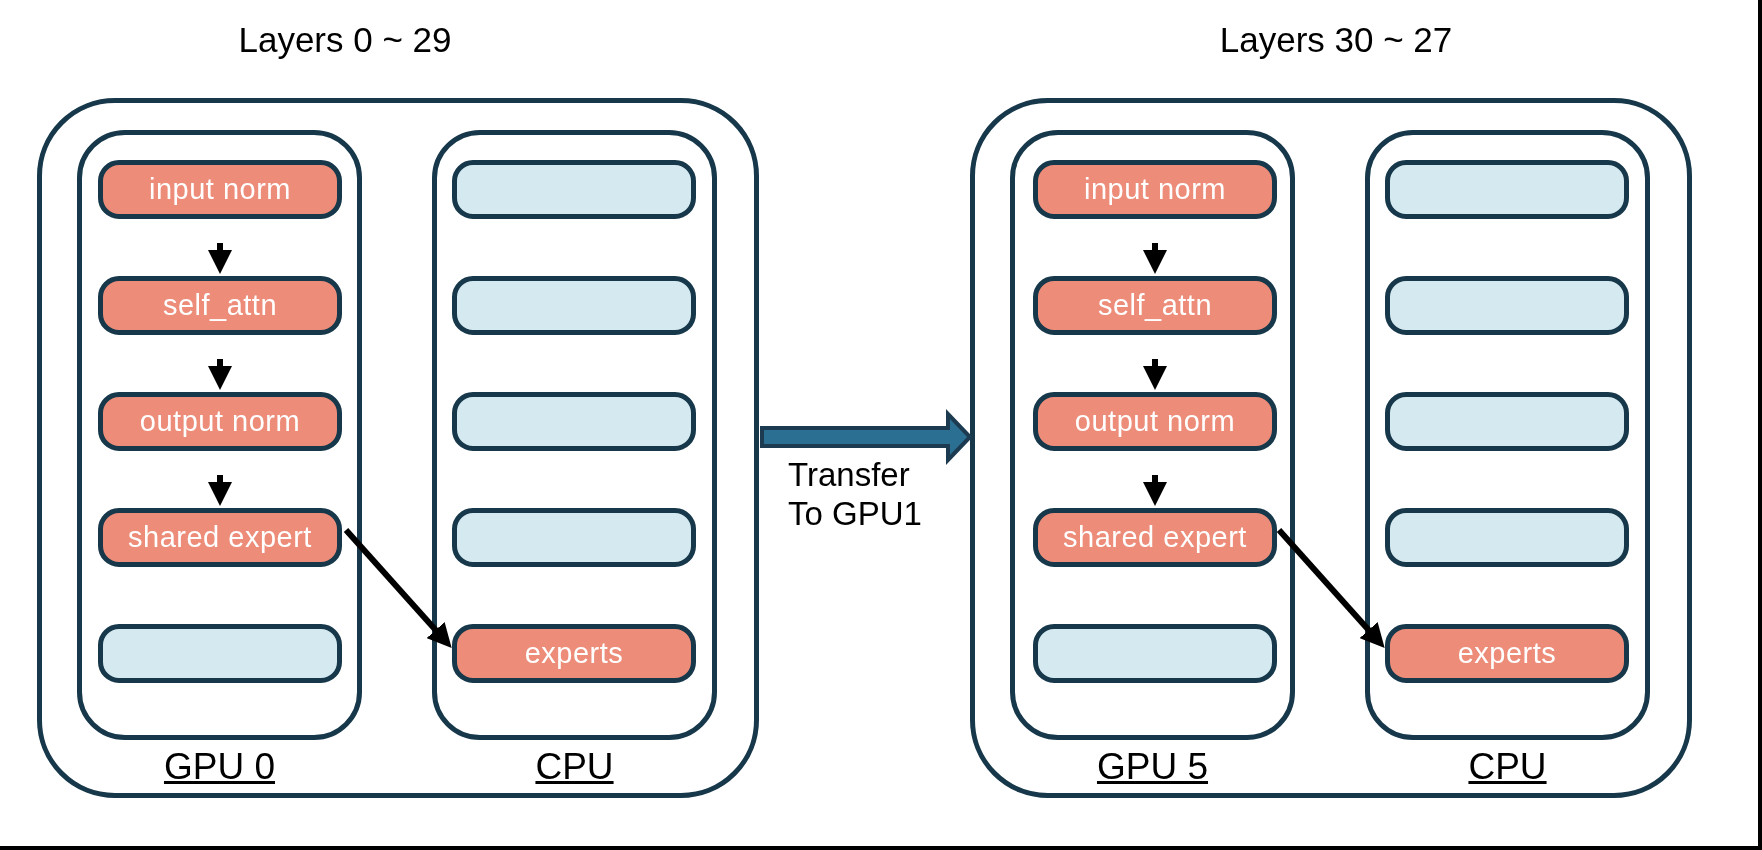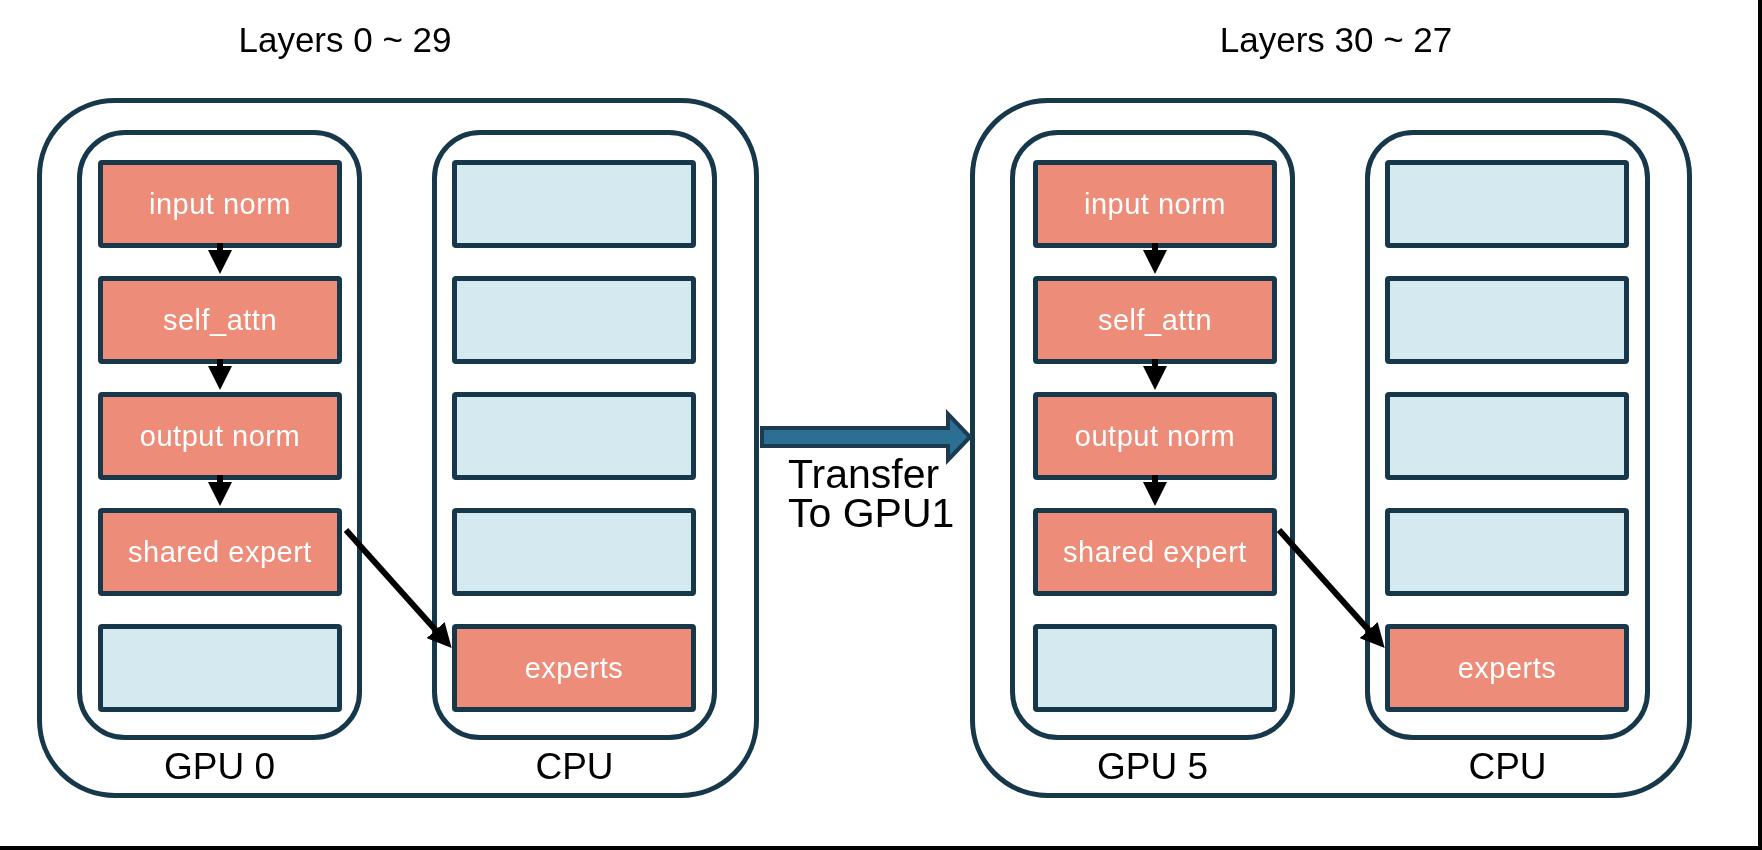--- a/index.html
+++ b/index.html
@@ -22,34 +22,34 @@
   }
   .outer-box{
     position:absolute;top:98px;width:722px;height:700px;
     border:5px solid var(--navy);border-radius:78px;background:#ffffff;
   }
   .device-col{
     position:absolute;top:130px;width:285px;height:610px;
     border:5px solid var(--navy);border-radius:48px;background:#ffffff;
   }
   .mod-box{
-    position:absolute;width:244px;height:88px;
-    border:5px solid var(--navy);border-radius:4px;
+    position:absolute;width:244px;height:59px;
+    border:5px solid var(--navy);border-radius:21px;
     display:flex;align-items:center;justify-content:center;
     color:#ffffff;font-size:29px;letter-spacing:.5px;white-space:nowrap;
   }
   .mod-red{background:var(--red);}
   .mod-blue{background:var(--blue);}
   .col-label{
     position:absolute;top:746px;width:285px;text-align:center;
-    font-size:37px;color:var(--ink);white-space:nowrap;
+    font-size:37px;color:var(--ink);white-space:nowrap;text-decoration:underline;
   }
   .transfer-label{
     position:absolute;left:788px;top:455px;
-    font-size:41px;line-height:39px;color:var(--ink);white-space:nowrap;
+    font-size:33px;line-height:39px;color:var(--ink);white-space:nowrap;
   }
   .overlay{position:absolute;left:0;top:0;pointer-events:none;}
   .edge-right{position:absolute;top:0;right:0;width:4px;height:850px;background:#000;}
   .edge-bottom{position:absolute;left:0;bottom:0;width:1762px;height:4px;background:#000;}
 </style>
 </head>
 <body>
 
 <div class="group-title" style="left:345px">Layers 0 ~ 29</div>
 <div class="outer-box" style="left:37px"></div>

